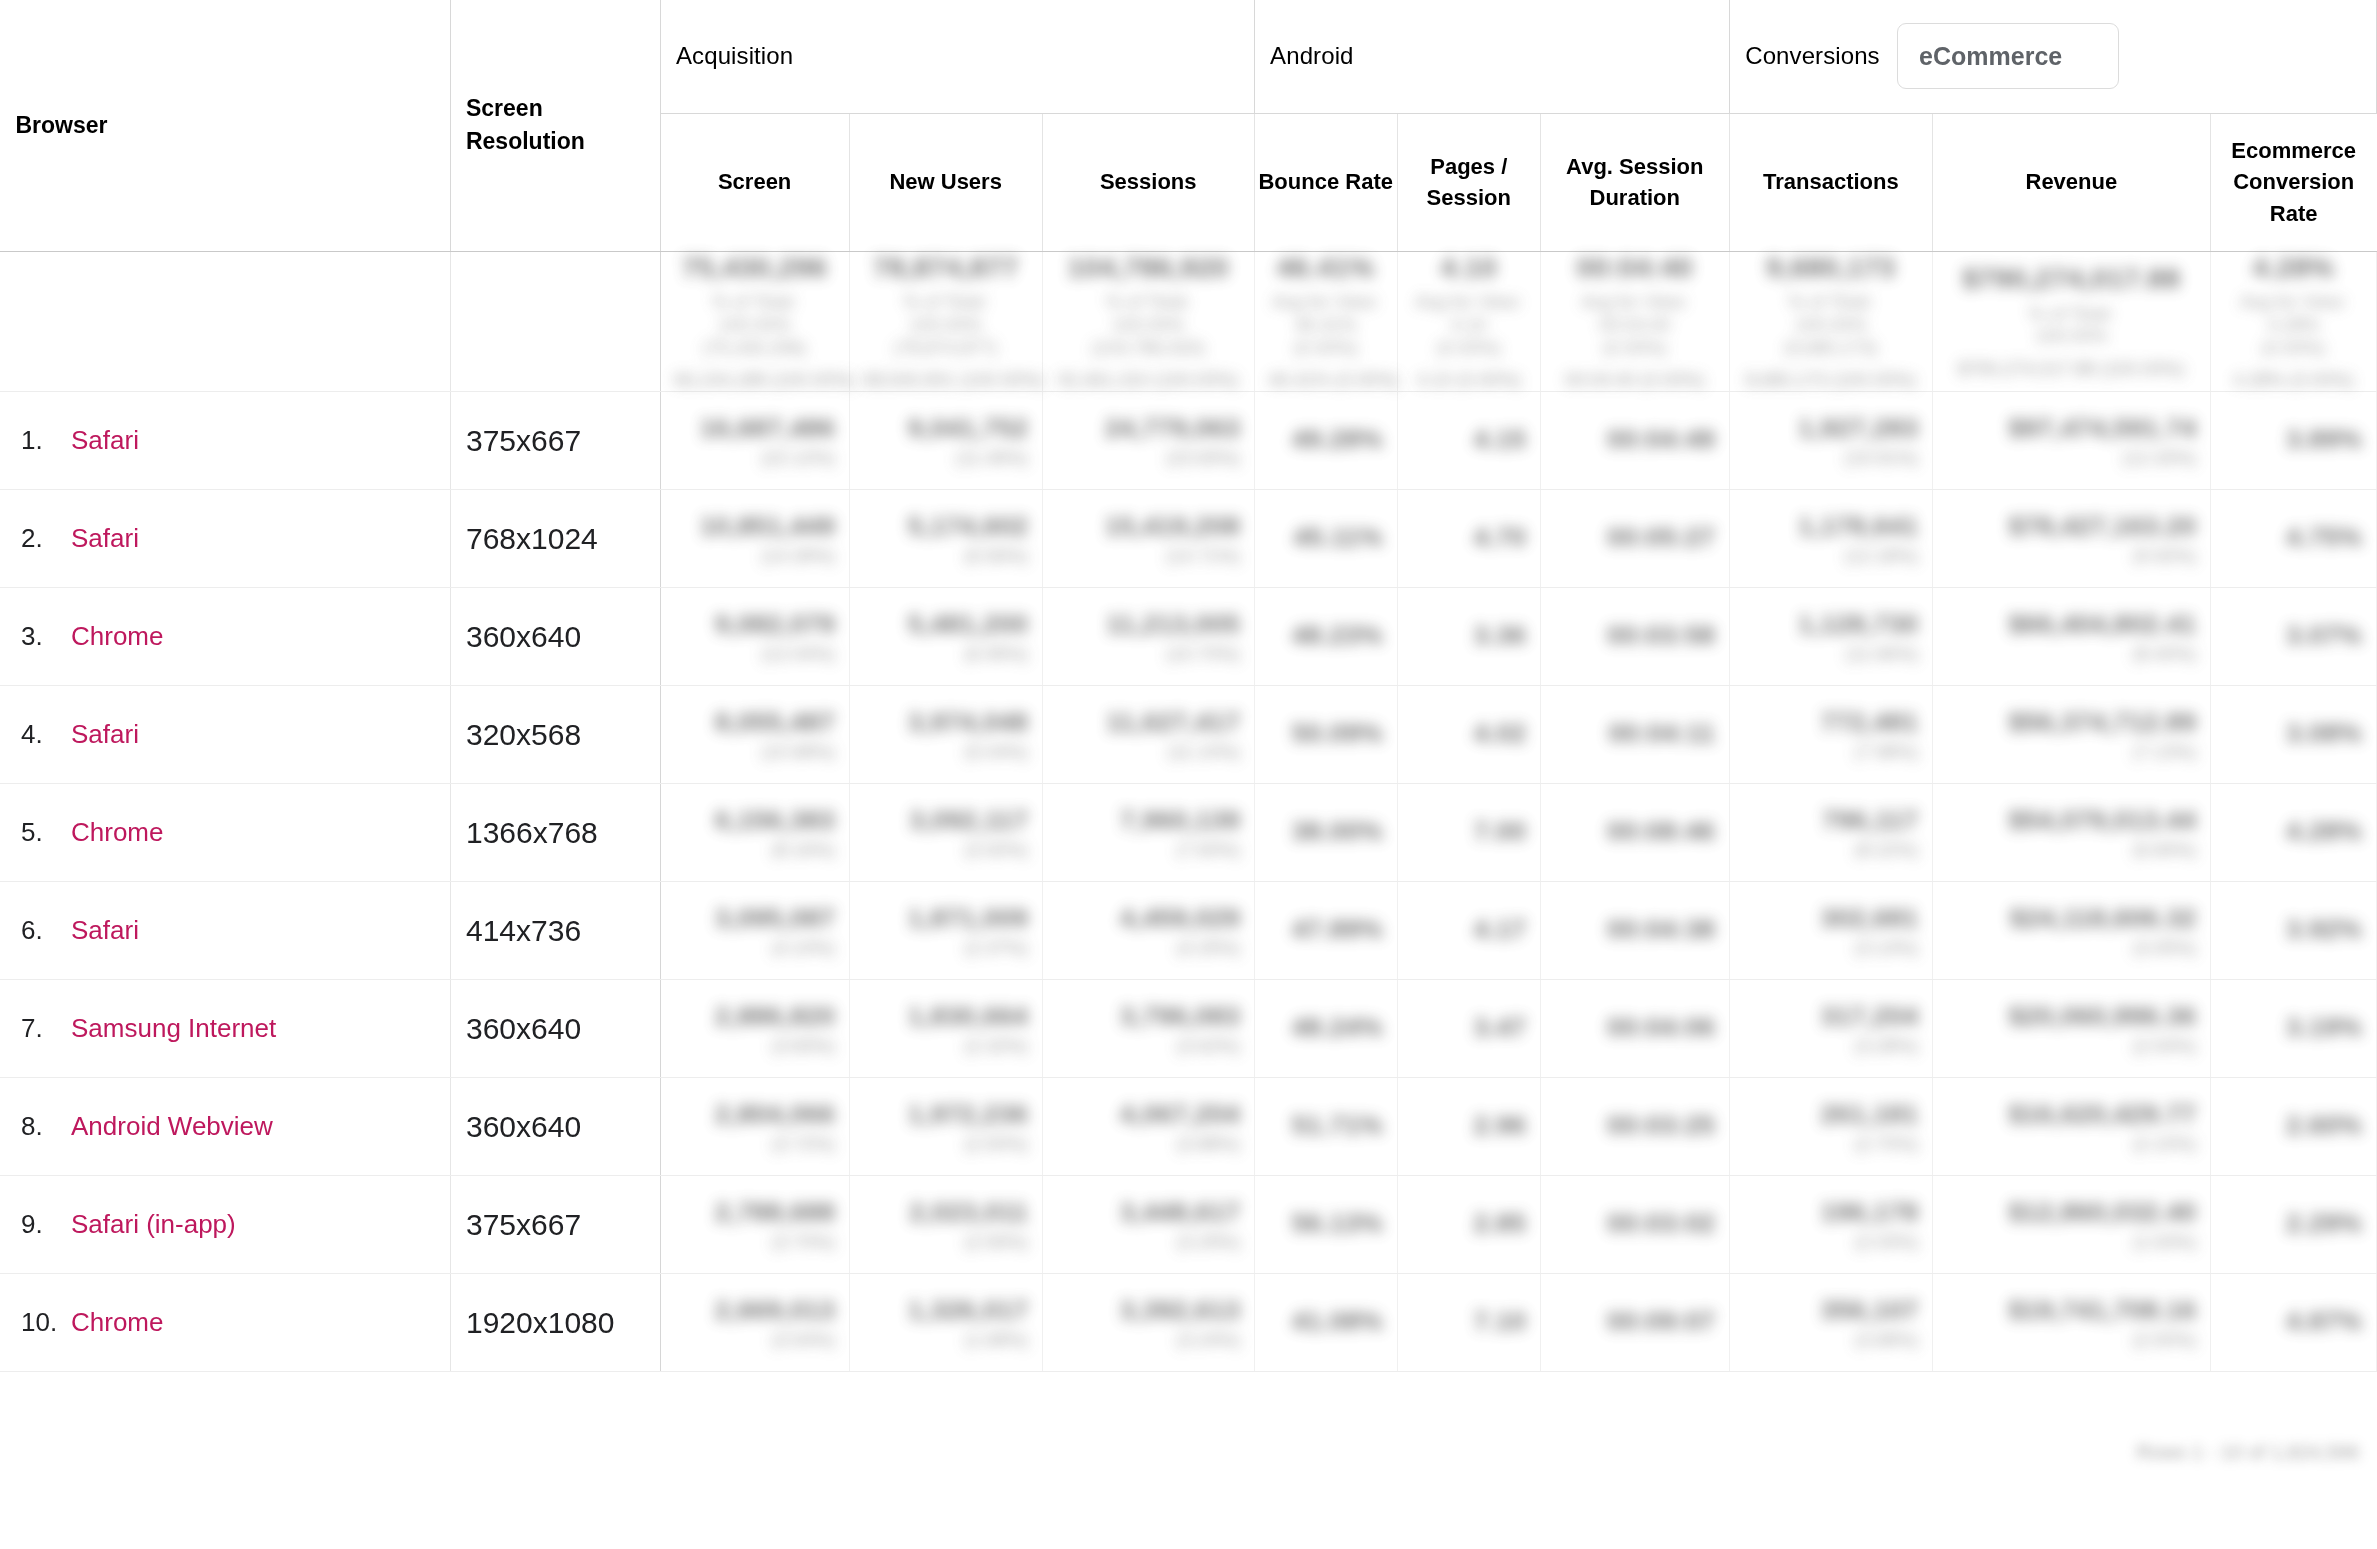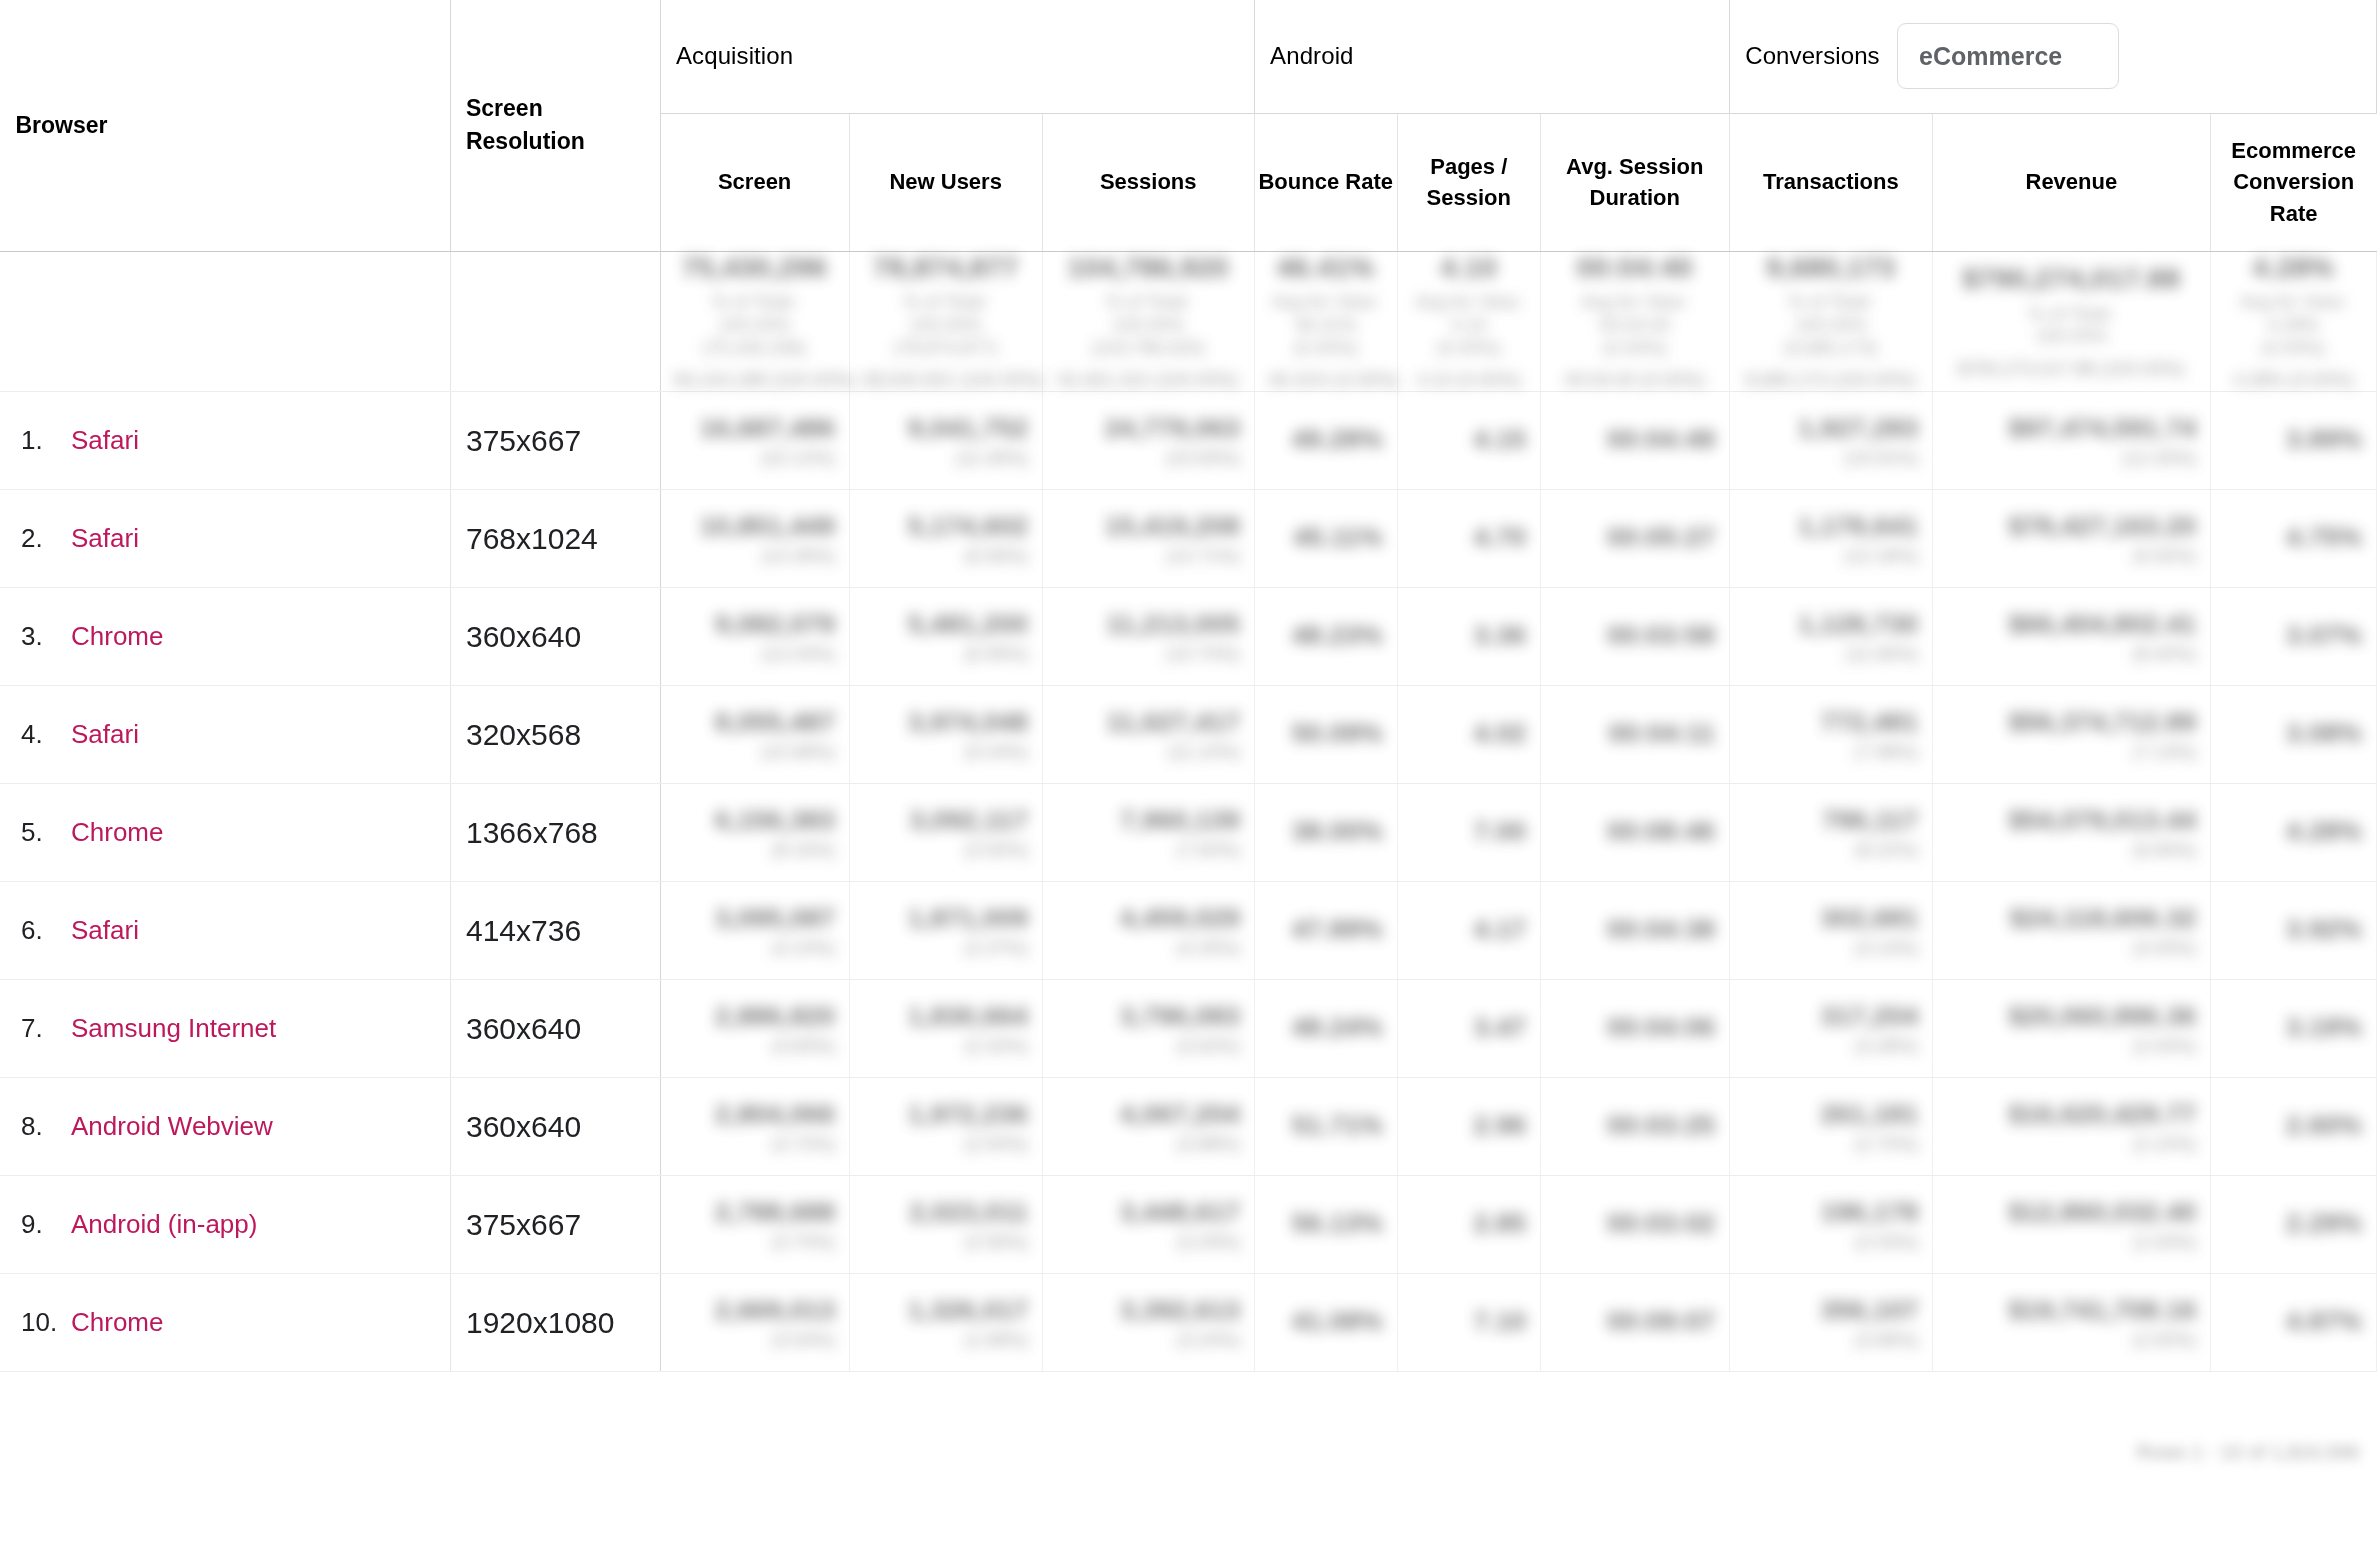--- a/index.html
+++ b/index.html
@@ -883,21 +883,21 @@
           <div class="blur-wrap">
             <div class="blur-main">2.60%</div>
             <div class="blur-sub"></div>
           </div>
         </td>
       </tr>
       <tr class="data-row">
         <td class="dim-cell">
           <div class="browser-cell-inner">
             <span class="rank-num">9.</span>
-            <a class="browser-link">Android (in-app)</a>
+            <a class="browser-link">Safari (in-app)</a>
           </div>
         </td>
         <td class="res-cell">
           <div class="res-text">375x667</div>
         </td>
         <td class="metric-cell">
           <div class="blur-wrap">
             <div class="blur-main">2,788,688</div>
             <div class="blur-sub">(3.70%)</div>
           </div>

